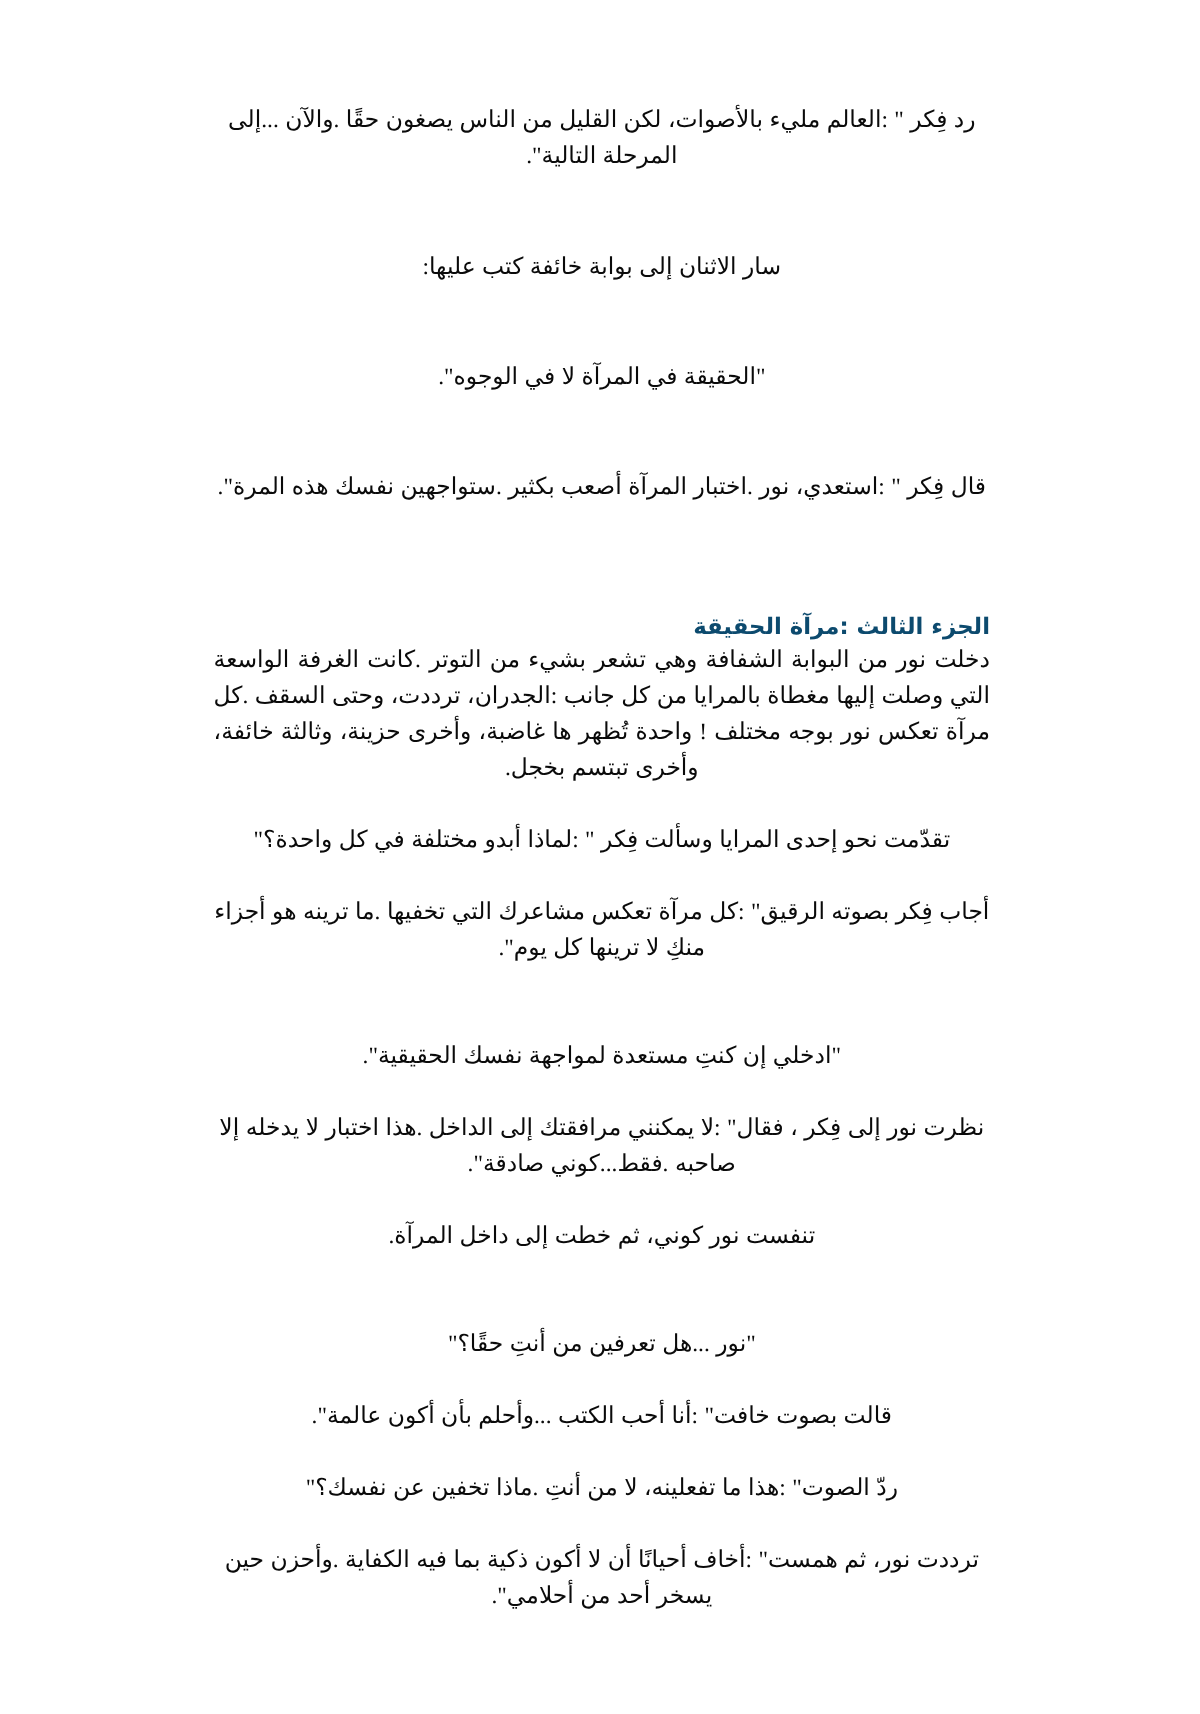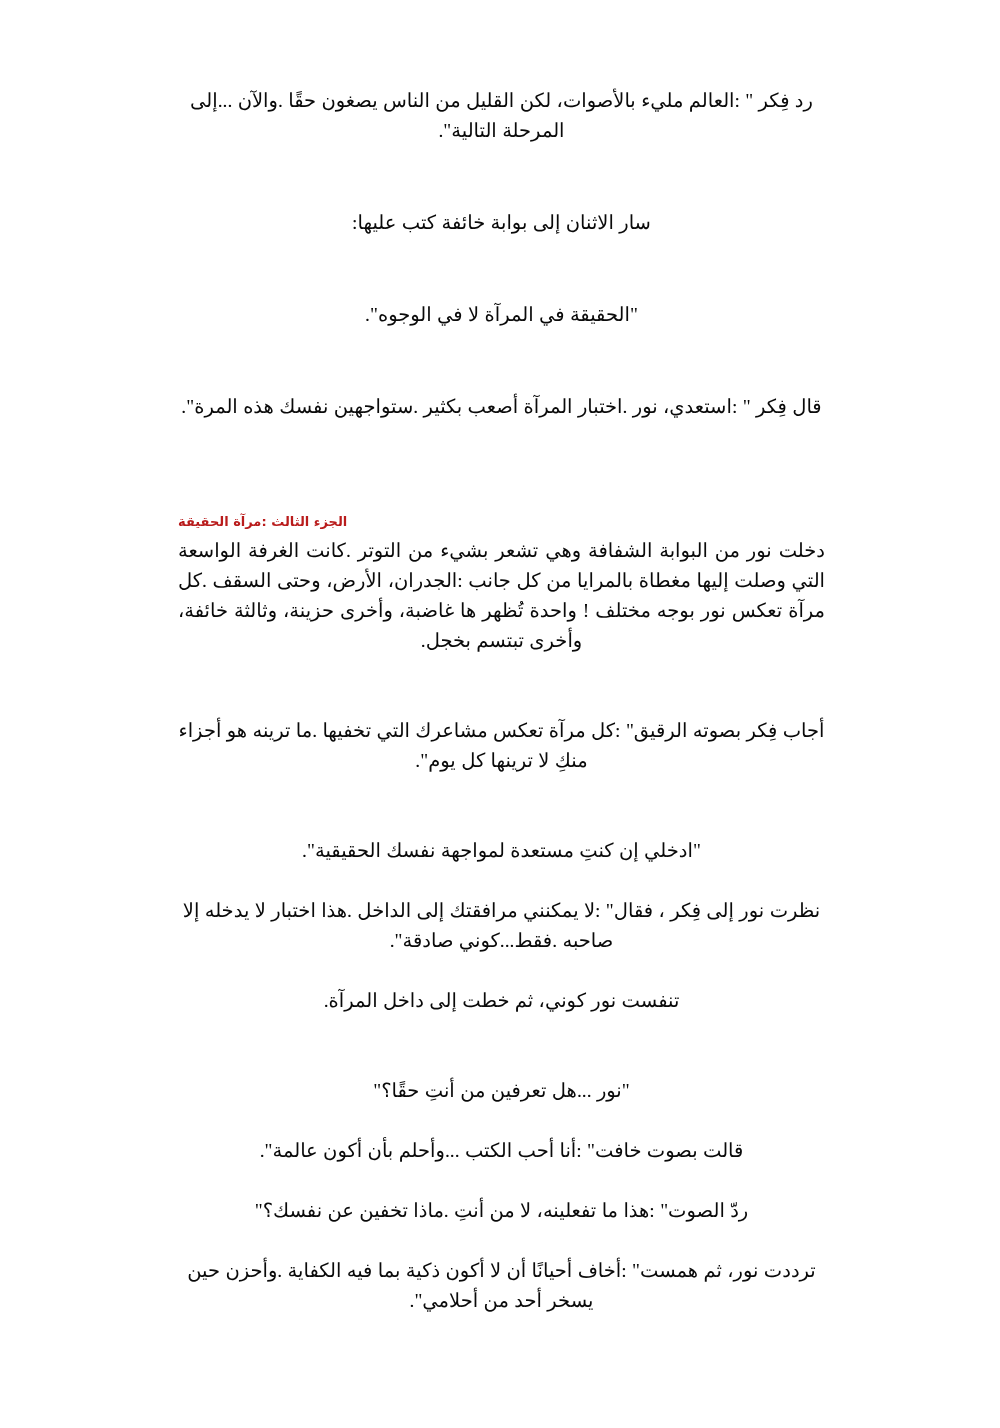--- a/index.html
+++ b/index.html
@@ -42,25 +42,25 @@
   p.justify {
     text-align: justify;
     text-align-last: center;
   }
   .gap-md { height: 30px; }
   .gap-lg { height: 62px; }
   .gap-xl { height: 86px; }
 
   h2.section-heading {
     margin: 0;
-    font-size: 13px;
+    font-size: 19px;
     line-height: 28px;
     font-weight: bold;
-    color: #b91c1c;
-    text-align: left;
+    color: #0c4a6e;
+    text-align: right;
     font-family: "DejaVu Sans", "Liberation Sans", sans-serif;
     letter-spacing: 0;
   }
   .heading-wrap {
     text-align: center;
   }
 </style>
 </head>
 <body>
 
@@ -77,23 +77,24 @@
     <div class="gap-lg"></div>
 
     <p class="para center">قال فِكر " :استعدي، نور .اختبار المرآة أصعب بكثير .ستواجهين نفسك هذه المرة".</p>
 
     <div class="gap-xl"></div>
 
     <div class="heading-wrap">
       <h2 class="section-heading">الجزء الثالث :مرآة الحقيقة</h2>
     </div>
 
-    <p class="para justify">دخلت نور من البوابة الشفافة وهي تشعر بشيء من التوتر .كانت الغرفة الواسعة التي وصلت إليها مغطاة بالمرايا من كل جانب :الجدران، الأرض، وحتى السقف .كل مرآة تعكس نور بوجه مختلف  ! واحدة تُظهر ها غاضبة، وأخرى حزينة، وثالثة خائفة، وأخرى تبتسم بخجل.</p>
+    <p class="para justify">دخلت نور من البوابة الشفافة وهي تشعر بشيء من التوتر .كانت الغرفة الواسعة التي وصلت إليها مغطاة بالمرايا من كل جانب :الجدران، ترددت، وحتى السقف .كل مرآة تعكس نور بوجه مختلف  ! واحدة تُظهر ها غاضبة، وأخرى حزينة، وثالثة خائفة، وأخرى تبتسم بخجل.</p>
     <div class="gap-md"></div>
 
+    <p class="para center">تقدّمت نحو إحدى المرايا وسألت فِكر " :لماذا أبدو مختلفة في كل واحدة؟"</p>
     <div class="gap-md"></div>
 
     <p class="para center">أجاب فِكر بصوته الرقيق" :كل مرآة تعكس مشاعرك التي تخفيها .ما ترينه هو أجزاء منكِ لا ترينها كل يوم".</p>
     <div class="gap-md"></div>
 
     <div class="gap-md"></div>
 
     <p class="para center">"ادخلي إن كنتِ مستعدة لمواجهة نفسك الحقيقية".</p>
     <div class="gap-md"></div>
 

